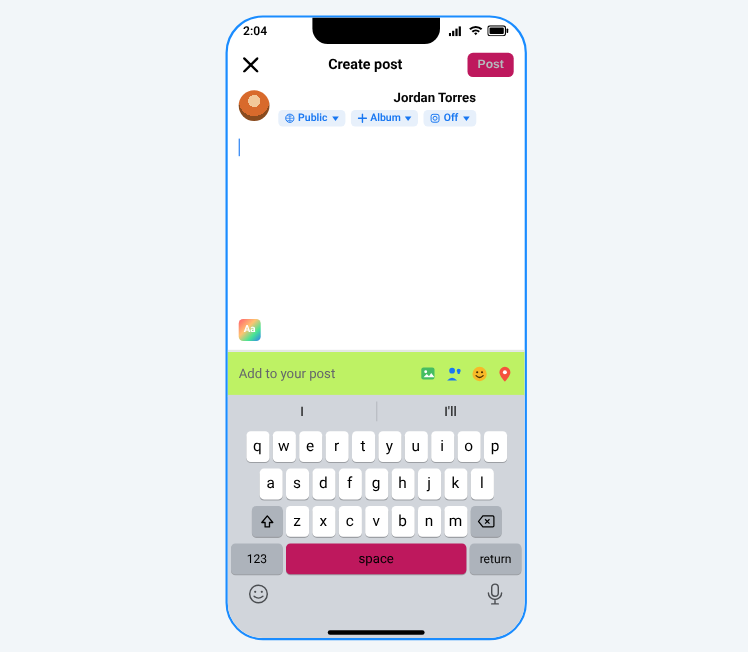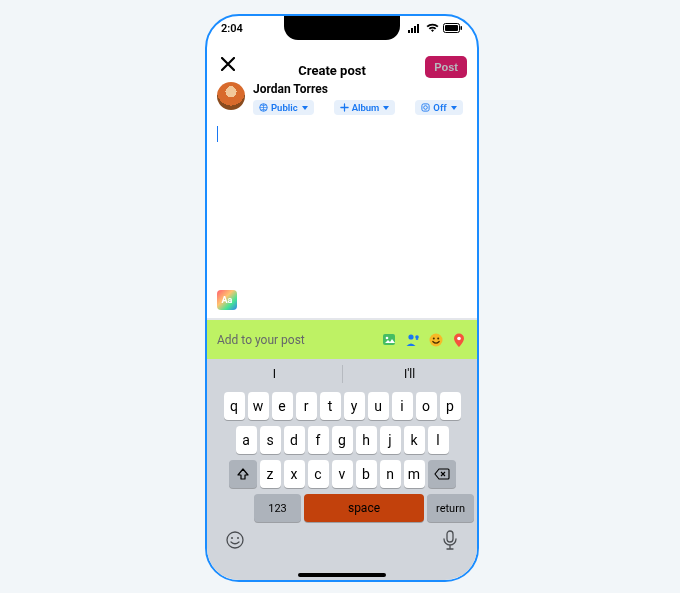--- a/index.html
+++ b/index.html
@@ -3,30 +3,30 @@
 <meta charset="utf-8">
 <style>
   html,body{margin:0;padding:0;font-family:-apple-system,BlinkMacSystemFont,"Segoe UI",Roboto,Helvetica,Arial,sans-serif;}
   body{background:#f2f6f9;width:680px;height:593px;overflow:hidden;}
   .phone{position:absolute;left:205px;top:14px;width:270px;height:564px;border:2px solid #1a8cff;border-radius:34px;background:#fff;overflow:hidden;}
   .notch{position:absolute;top:0;left:50%;transform:translateX(-50%);width:116px;height:24px;background:#000;border-bottom-left-radius:14px;border-bottom-right-radius:14px;z-index:5;}
   .statusbar{position:absolute;top:0;left:0;right:0;height:24px;display:flex;align-items:center;justify-content:space-between;padding:0 14px;font-size:11px;font-weight:600;color:#000;z-index:4;}
   .status-right{display:flex;align-items:center;gap:4px;}
   .sig,.wifi,.batt{display:inline-block;}
   .content{position:absolute;top:24px;left:0;right:0;bottom:0;display:flex;flex-direction:column;}
-  .navbar{height:38px;display:flex;align-items:flex-end;justify-content:space-between;padding:0 10px;}
+  .navbar{height:38px;display:flex;align-items:center;justify-content:space-between;padding:0 10px;}
   .close-x{font-size:20px;font-weight:700;line-height:1;padding:4px;cursor:pointer;}
   .title{font-size:13px;font-weight:700;color:#000;}
   .post-btn{background:#be185d;color:#b6b9bd;border:none;border-radius:5px;padding:5px 9px;font-size:11px;font-weight:600;}
   .composer{padding:4px 10px 0 10px;}
   .user-row{display:flex;align-items:flex-start;gap:8px;}
   .avatar{width:28px;height:28px;border-radius:50%;background:radial-gradient(circle at 50% 35%, #f2c89a 0 24%, #d86a2c 24% 60%, #8a4b1e 60% 100%);flex-shrink:0;}
-  .user-col{display:flex;flex-direction:column;gap:4px;}
+  .user-col{display:flex;flex-direction:column;gap:4px;text-align:right;}
   .username{font-size:12px;font-weight:700;color:#050505;}
-  .chips{display:flex;gap:20px;flex-wrap:wrap;}
+  .chips{display:flex;gap:5px;flex-wrap:wrap;}
   .chip{display:inline-flex;align-items:center;gap:3px;background:#e7f0fb;color:#1877f2;border-radius:4px;padding:2px 6px;font-size:9.5px;font-weight:600;white-space:nowrap;}
   .chip .ic{width:9px;height:9px;display:inline-block;}
   .caret{width:0;height:0;border-left:3px solid transparent;border-right:3px solid transparent;border-top:4px solid #1877f2;display:inline-block;margin-left:1px;}
   .textarea-wrap{position:relative;margin-top:8px;}
   .placeholder{color:#8a8d91;font-size:14px;}
   .cursor{display:inline-block;width:1px;height:16px;background:#1877f2;vertical-align:middle;margin-right:1px;}
   .bg-picker{position:absolute;left:10px;top:250px;width:20px;height:20px;border-radius:4px;background:linear-gradient(135deg,#ff5f6d,#ffc371 40%,#47e495 70%,#2f80ed);display:flex;align-items:center;justify-content:center;color:#fff;font-size:9px;font-weight:700;}
   .hr{position:absolute;top:278px;left:0;right:0;height:1px;background:#e4e6eb;}
   .addrow{position:absolute;top:279px;left:0;right:0;height:40px;display:flex;align-items:center;justify-content:space-between;padding:0 10px;border-top:1px solid #e4e6eb;border-bottom:1px solid #dadce0;background:#bef264;}
   .addlabel{font-size:12px;color:#65676b;}
@@ -34,23 +34,23 @@
   .addicons svg{width:16px;height:16px;}
   
   .kbd{position:absolute;left:0;right:0;top:319px;bottom:0;background:#d1d5db;display:flex;flex-direction:column;}
   .sugg{height:30px;display:flex;align-items:stretch;}
   .sugg-item{flex:1;display:flex;align-items:center;justify-content:center;font-size:12px;color:#000;position:relative;}
   .sugg-item+.sugg-item::before{content:"";position:absolute;left:0;top:6px;bottom:6px;width:1px;background:#b6bac0;}
   .krow{display:flex;justify-content:center;gap:3px;padding:3px 3px;}
   .key{background:#fff;border-radius:4px;box-shadow:0 1px 0 rgba(0,0,0,.25);height:28px;width:21px;display:flex;align-items:center;justify-content:center;font-size:14px;color:#000;}
   .keywide{width:28px;background:#adb3bb;}
   .krow2{padding-left:14px;padding-right:14px;}
-  .bottomrow{display:flex;gap:3px;padding:3px 3px;margin-left:44px;}
+  .bottomrow{display:flex;gap:3px;padding:3px 3px;}
   .key123{flex:0 0 47px;background:#adb3bb;font-size:11px;}
-  .keyspace{flex:1;background:#c2410c;font-size:12px;}
+  .keyspace{flex:1;background:#be185d;font-size:12px;}
   .keyreturn{flex:0 0 47px;background:#adb3bb;font-size:11px;}
   .kbd-footer{height:30px;display:flex;align-items:center;justify-content:space-between;padding:0 18px 2px 18px;}
   .home-ind{position:absolute;bottom:3px;left:50%;transform:translateX(-50%);width:88px;height:4px;background:#000;border-radius:3px;}
 </style>
 </head>
 <body>
 
 <div class="phone">
   <div class="notch"></div>
 

